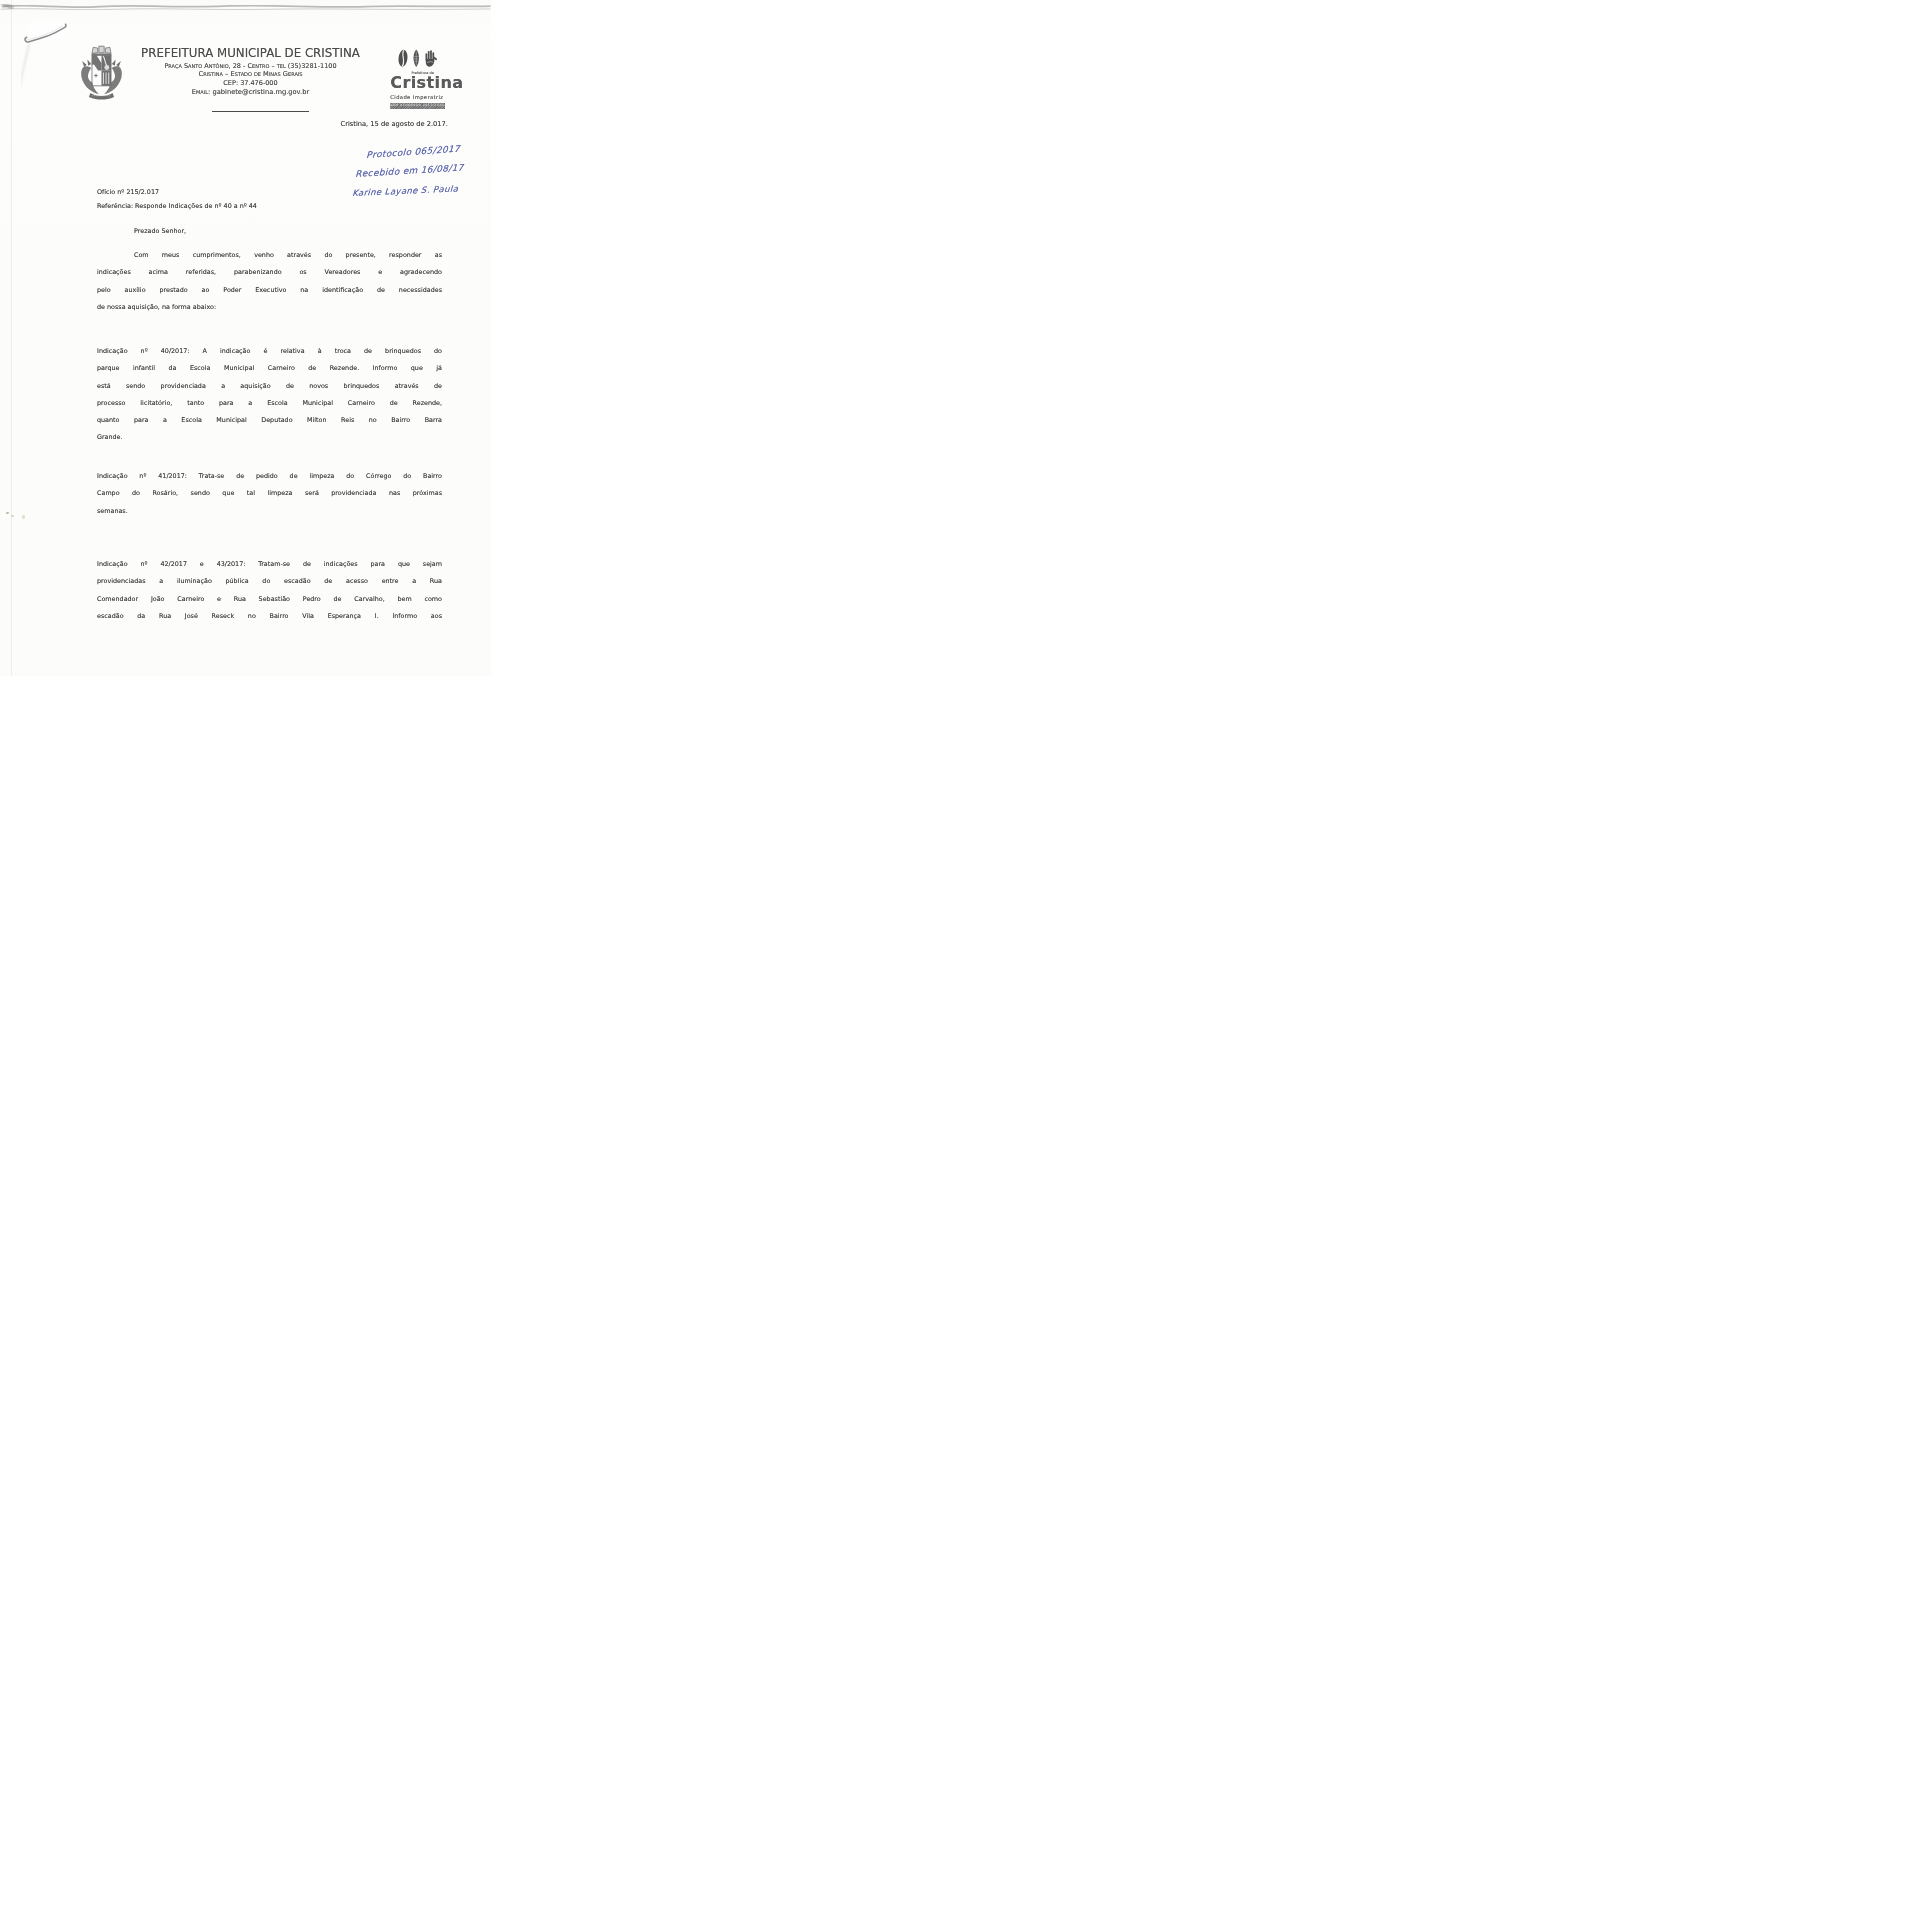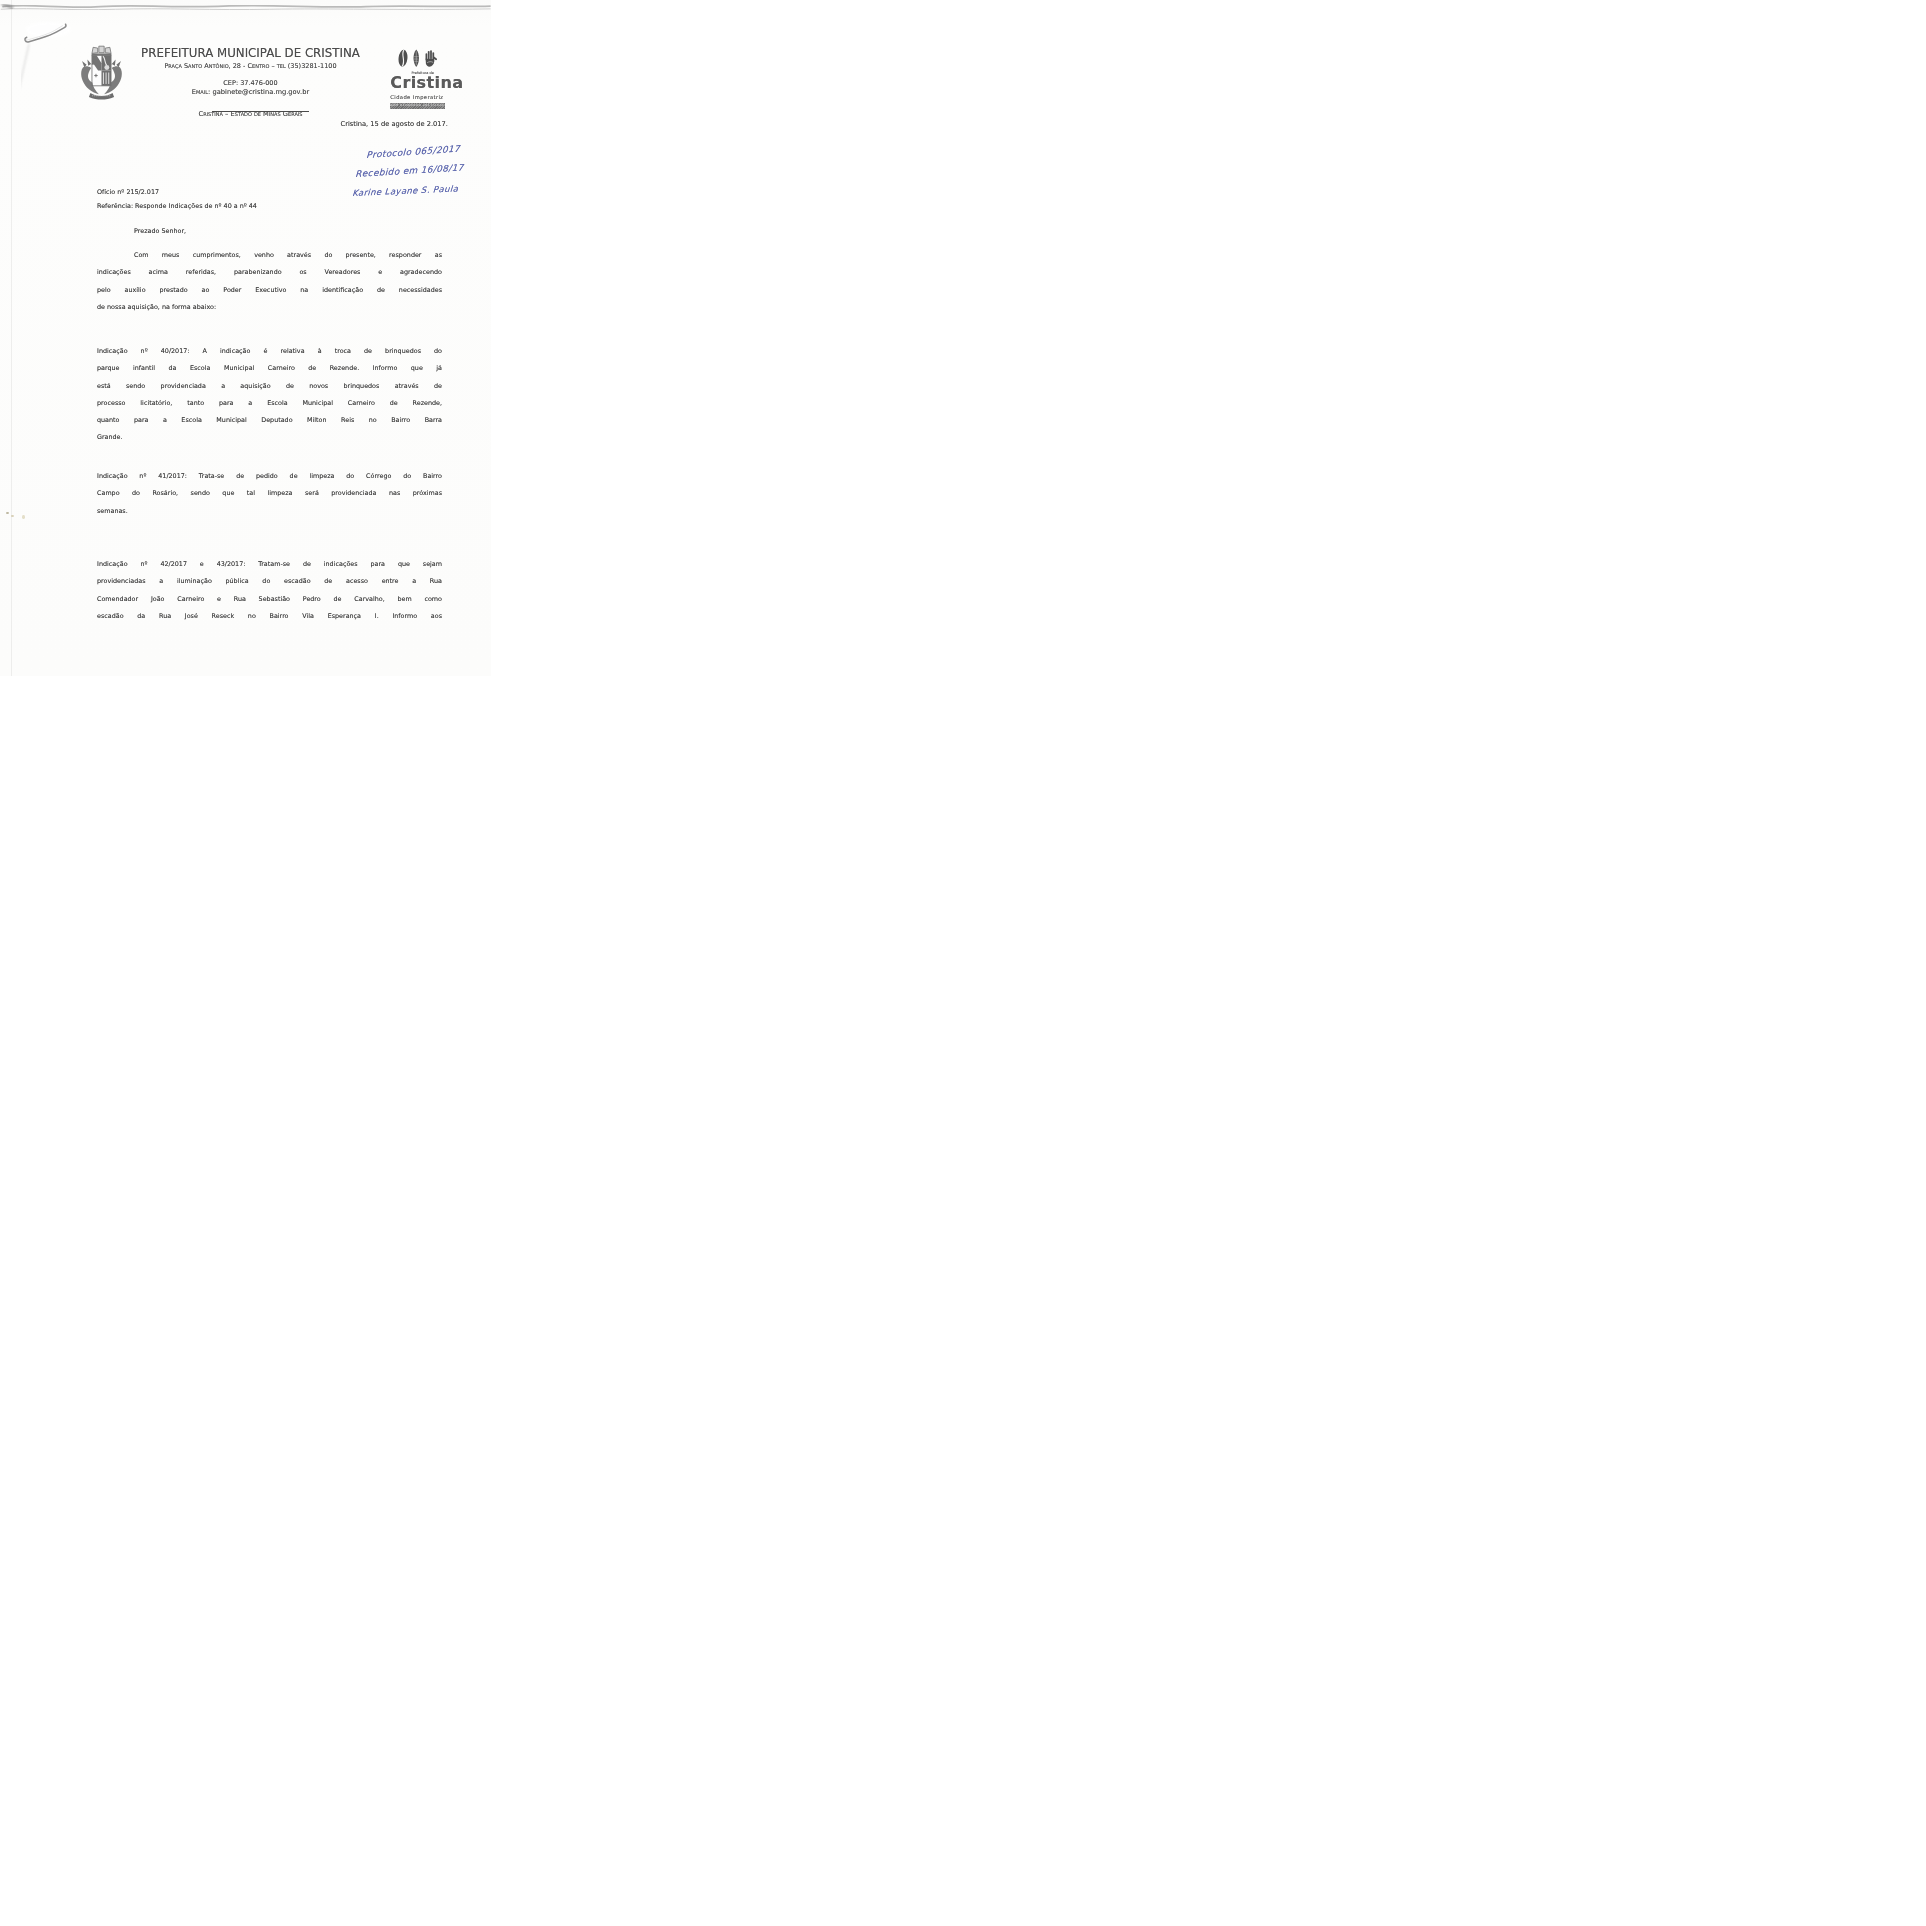--- a/index.html
+++ b/index.html
@@ -18,21 +18,21 @@
   .speck { position:absolute; border-radius:50%; }
   .s1 { left:6.2px; top:512px; width:2.7px; height:1.9px; background:#8a7f55; opacity:.55; filter:blur(0.4px); }
   .s2 { left:10.8px; top:515px; width:3.5px; height:2.3px; background:#b3a571; opacity:.5; filter:blur(0.4px); }
   .s3 { left:22.3px; top:515px; width:2.3px; height:3.5px; background:#c9bd8e; opacity:.45; filter:blur(0.4px); }
   
   .emblem { position:absolute; left:79px; top:43px; }
   .head-text { position:absolute; left:123px; top:0; width:255px; text-align:center; color:#4a4a4a; }
   .org { position:absolute; top:45px; width:100%; font-size:12.7px; white-space:nowrap;
     transform:scaleX(.93); transform-origin:center; letter-spacing:0; color:#4c4c4c; }
   .h-addr  { position:absolute; top:62px; width:100%; font-size:6.5px; }
-  .h-city  { position:absolute; top:70px; width:100%; font-size:6.7px;margin-top:40px; }
+  .h-city  { position:absolute; top:70px; width:100%; font-size:6.7px; }
   .h-cep   { position:absolute; top:79px; width:100%; font-size:6.5px; }
   .h-email { position:absolute; top:88px; width:100%; font-size:6.7px; }
   .sc { font-variant:small-caps; }
   .u  { border-bottom:0.8px solid #4a4a4a; padding-bottom:15px; }
   
   .brand { position:absolute; left:388px; top:0; width:59px; }
   .brand-icons { display:flex; justify-content:center; gap:3.5px; margin-top:49px; height:18.5px; align-items:flex-end; }
   .brand-pref { text-align:right; padding-right:13px; font-size:3.5px; color:#555; margin-top:3.1px; }
   .brand-name { font-size:16px; font-weight:700; letter-spacing:0.4px; color:#5a5a5a;
     padding-left:2.3px; margin-top:-1.2px; text-shadow:0 0 0.4px #8a8a8a; }

